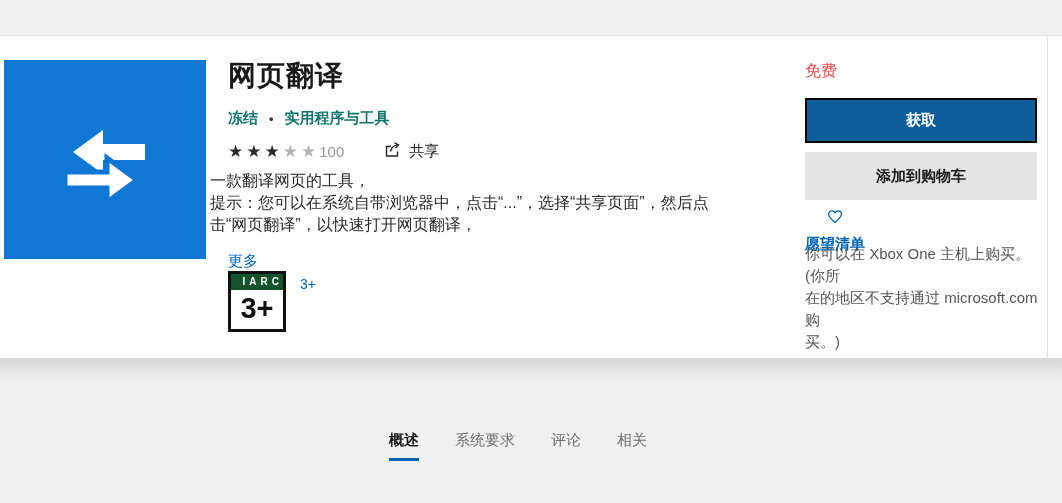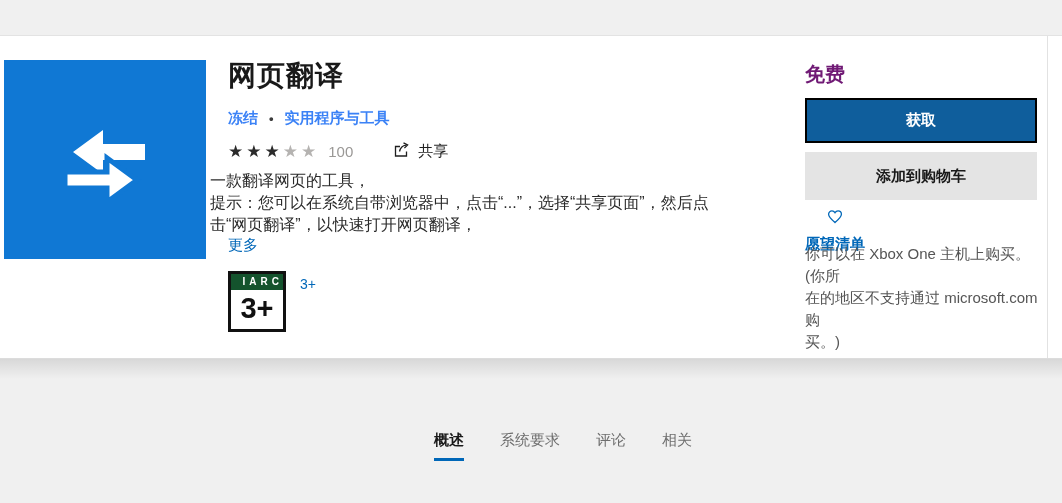--- a/index.html
+++ b/index.html
@@ -32,40 +32,40 @@
     position:absolute; left:4px; top:60px; width:202px; height:199px;
     background:#1078d4; display:flex; align-items:center; justify-content:center;
   }
   .app-title {
     position:absolute; left:228px; top:57px;
     font-size:28px; font-weight:bold; color:#191919; letter-spacing:1px;
   }
   .meta-row {
     position:absolute; left:228px; top:109px; font-size:15px; font-weight:bold;
   }
-  .meta-row .link { color:#3b82f6; cursor:pointer; }
+  .meta-row .link { color:#0f766e; cursor:pointer; }
   .meta-row .sep { color:#3c3c3c; margin:0 11px; font-size:13px; }
   .rating-row {
     position:absolute; left:228px; top:141px; height:20px;
     display:flex; align-items:center; font-size:15px;
   }
   .stars-filled { color:#2b2b2b; font-size:17px; letter-spacing:3px; }
   .stars-empty  { color:#b5b3b1; font-size:17px; letter-spacing:3px; }
-  .rating-count { color:#9a9896; margin-left:9px; }
+  .rating-count { color:#9a9896; margin-left:0; }
   .share-btn {
     margin-left:40px; display:flex; align-items:center; gap:8px;
     color:#1f1f1f; cursor:pointer; background:none; border:none;
     font-size:15px; font-family:inherit;
   }
   .description {
     position:absolute; left:210px; top:170px; width:500px;
     font-size:16px; line-height:22px; color:#2a2a2a; white-space:pre-line;
   }
   .more-link {
-    position:absolute; left:228px; top:236px;
+    position:absolute; left:228px; top:252px;
     font-size:15px; color:#0067b8; cursor:pointer;font-family:Liberation Mono, monospace;
   }
   .iarc-badge {
     position:absolute; left:228px; top:271px; width:58px;
     border:3px solid #111; background:#fff;
   }
   .iarc-header {
     background:#14532d; color:#fff; text-align:right;
     font-size:10px; font-weight:bold; letter-spacing:4px;
     padding:2px 0 3px 3px;
@@ -73,21 +73,21 @@
   .iarc-value {
     text-align:center; font-size:29px; font-weight:bold; color:#111;
     padding:2px 0 4px;
   }
   .age-link {
     position:absolute; left:300px; top:276px;
     font-size:14px; color:#0067b8; cursor:pointer;
   }
   .price {
     position:absolute; left:805px; top:61px;
-    font-size:20px; font-weight:bold; color:#701a75;
+    font-size:16px; font-weight:normal; color:#ef4444;
   }
   .btn {
     position:absolute; left:805px; width:232px;
     display:flex; align-items:center; justify-content:center;
     font-size:15px; font-weight:600; font-family:inherit; cursor:pointer;
   }
   .get-button {
     top:98px; height:45px; background:#0f5e9c;
     border:2px solid #000; color:#fff;
   }
@@ -103,21 +103,21 @@
   }
   .availability {
     position:absolute; left:805px; top:243px; width:242px;
     font-size:15px; line-height:22px; color:#555555; white-space:pre-line;
   }
   .tabs {
     position:absolute; top:431px; left:389px;
     display:flex; gap:36px; font-size:15px;
   }
   .tab { color:#6e6e6e; padding-bottom:8px; cursor:pointer; }
-  .tab.active { color:#1a1a1a; font-weight:600; border-bottom:3px solid #0067b8;margin-left:45px; }
+  .tab.active { color:#1a1a1a; font-weight:600; border-bottom:3px solid #0067b8; }
 </style>
 </head>
 <body>
 
 <div class="top-band"></div>
 
 <div class="tile">
   <span>
     <svg width="96" height="88" viewBox="0 0 96 88">
       <path d="M88,30 L46,30 L46,16 L16,38 L46,60 L46,46 L88,46 Z" fill="#ffffff"></path>

